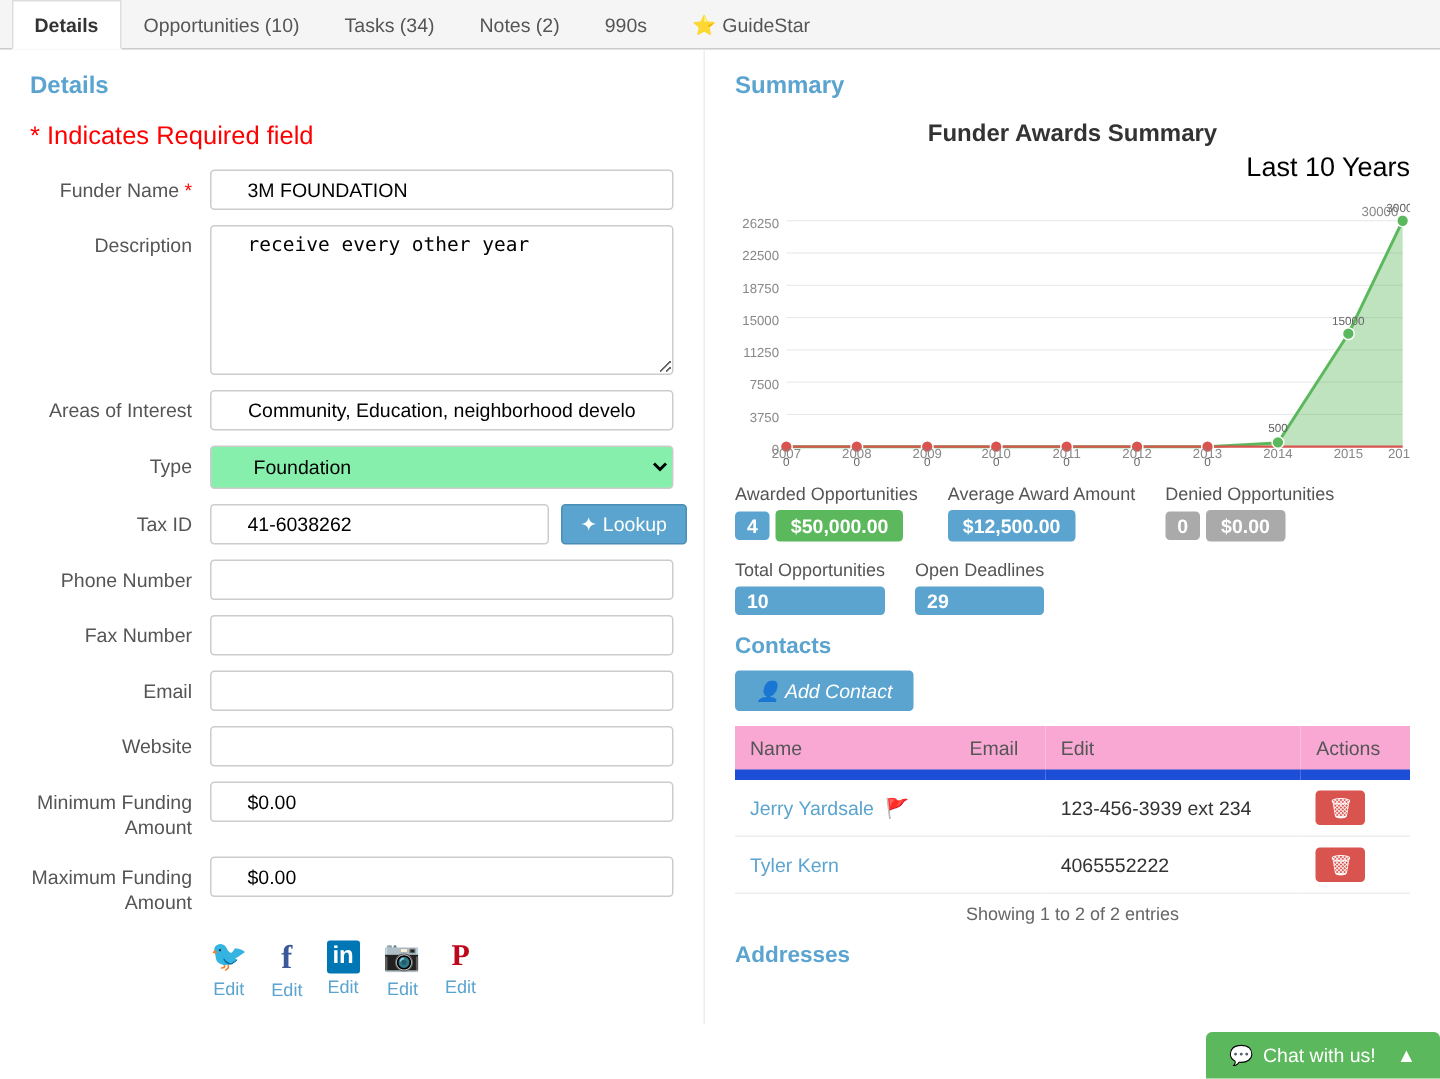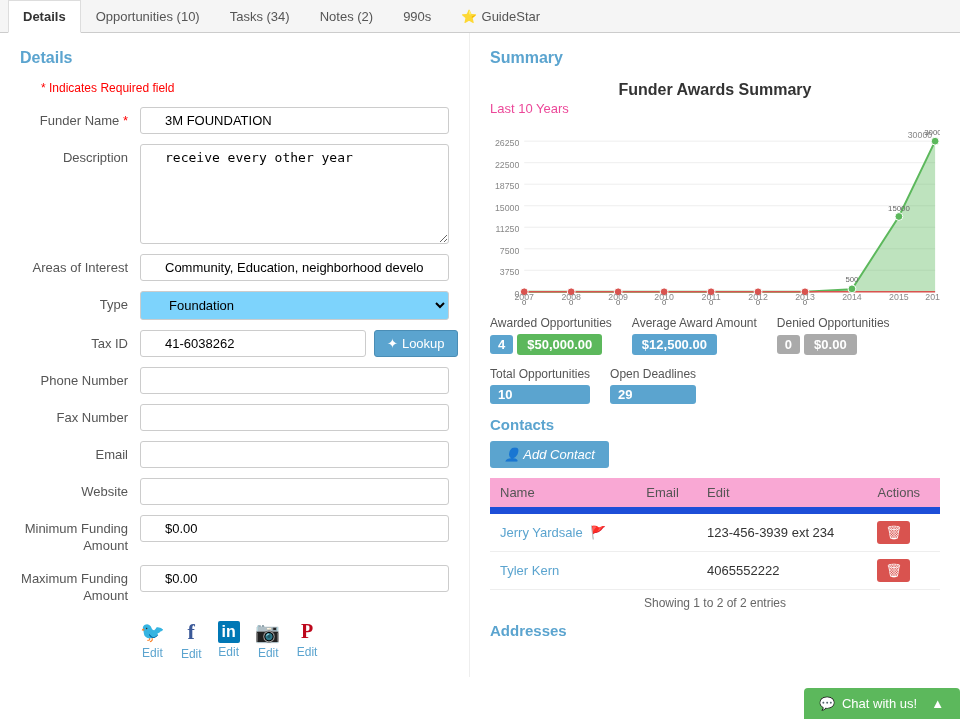--- a/index.html
+++ b/index.html
@@ -11,48 +11,48 @@
 
     
     .main-content { display: flex; gap: 0; }
     .left-panel { width: 470px; padding: 16px 20px; border-right: 1px solid #eee; }
     .right-panel { flex: 1; padding: 16px 20px; }
 
     
     .section-title { color: #5ba4cf; font-size: 16px; font-weight: bold; margin-bottom: 14px; }
 
     
-    .required-note { color: #888; font-size: 12px; margin-bottom: 12px; margin-left: 21px; }
+    .required-note { color: #888; font-size: 17px; margin-bottom: 12px; }
     .required-note span { color: red; }
 
     
     .form-row { display: flex; align-items: flex-start; margin-bottom: 10px; }
     .form-label { width: 120px; text-align: right; padding-right: 12px; padding-top: 6px; font-size: 13px; color: #555; flex-shrink: 0; }
     .form-label.required::after { content: ' *'; color: red; }
     .form-control { flex: 1; padding: 5px 24px; border: 1px solid #ccc; border-radius: 3px; font-size: 13px; outline: none; }
     textarea.form-control { resize: vertical; height: 100px; }
-    select.form-control { background: #7dd3fc; }
+    select.form-control { background: #86efac; }
 
     
     .tax-id-row { display: flex; align-items: center; gap: 8px; flex: 1; }
     .tax-id-row input { flex: 1; }
     .lookup-btn { padding: 5px 12px; background: #5ba4cf; color: #fff; border: 1px solid #4a8db5; border-radius: 3px; cursor: pointer; font-size: 13px; display: flex; align-items: center; gap: 4px; white-space: nowrap; }
 
     
     .funding-label { width: 120px; text-align: right; padding-right: 12px; padding-top: 6px; font-size: 13px; color: #555; flex-shrink: 0; line-height: 1.3; }
 
     
     .social-row { display: flex; align-items: center; gap: 16px; margin-top: 14px; padding-left: 120px; }
     .social-item { display: flex; flex-direction: column; align-items: center; gap: 2px; }
     .social-icon { font-size: 20px; cursor: pointer; }
     .social-edit { color: #5ba4cf; font-size: 12px; cursor: pointer; }
 
     
     .chart-title { text-align: center; font-size: 16px; font-weight: bold; color: #333; margin-bottom: 2px; }
-    .chart-subtitle { text-align: left; font-size: 13px; color: #ec4899; margin-bottom: 10px; }
+    .chart-subtitle { text-align: right; font-size: 18px; color: #000000; margin-bottom: 10px; }
     .chart-container { position: relative; width: 100%; height: 180px; margin-bottom: 10px; }
 
     
     .stats-row { display: flex; gap: 20px; margin-bottom: 12px; flex-wrap: wrap; }
     .stat-group { display: flex; flex-direction: column; gap: 4px; }
     .stat-label { font-size: 12px; color: #555; text-align: right; }
     .stat-value { display: inline-block; padding: 3px 10px; border-radius: 3px; font-size: 13px; font-weight: bold; }
     .stat-value.green { background: #5cb85c; color: #fff; }
     .stat-value.blue { background: #5ba4cf; color: #fff; }
     .stat-value.grey { background: #aaa; color: #fff; }

